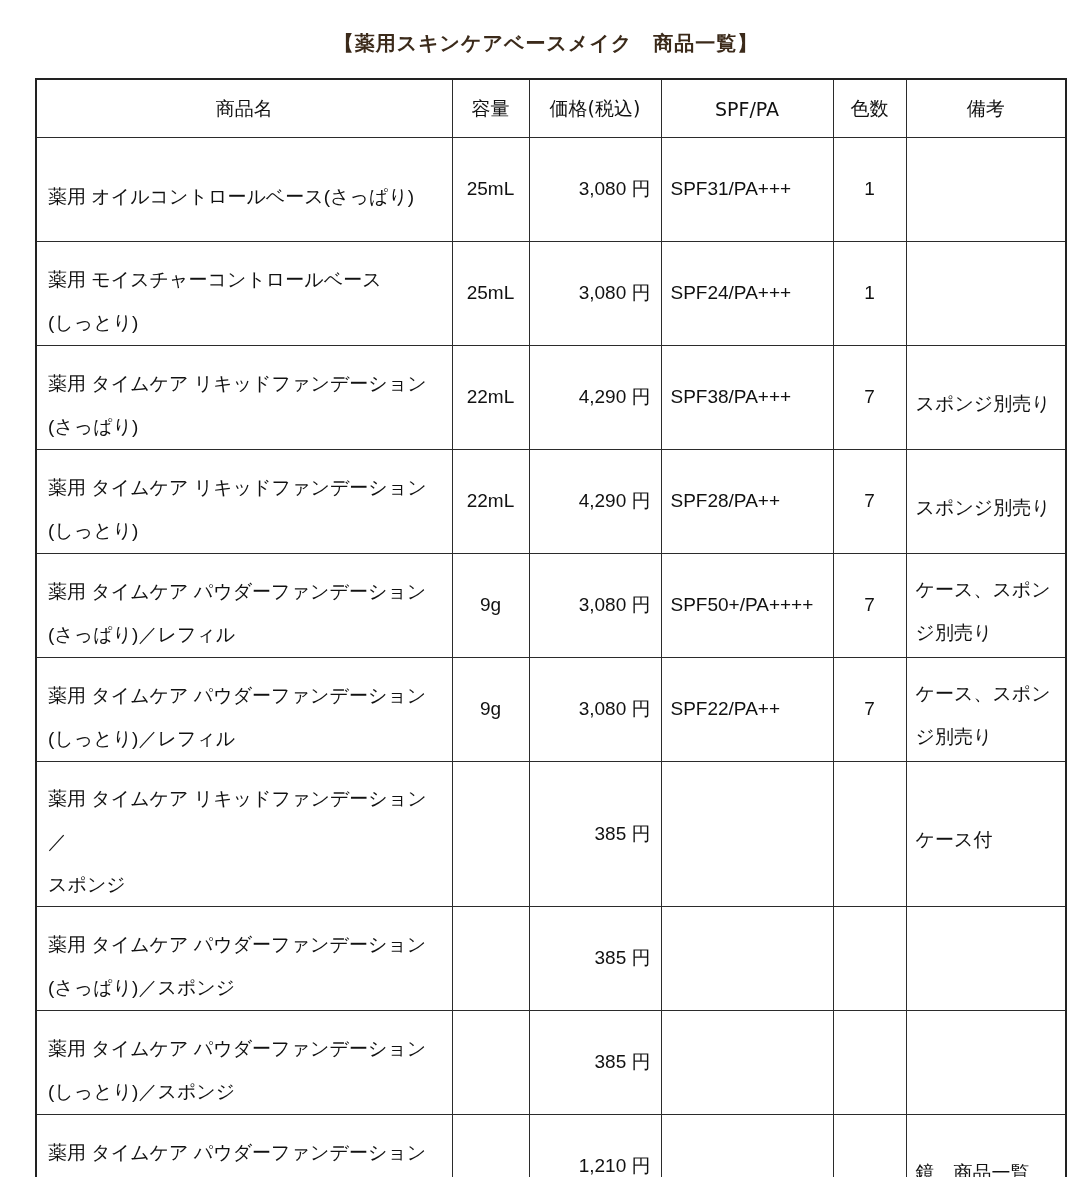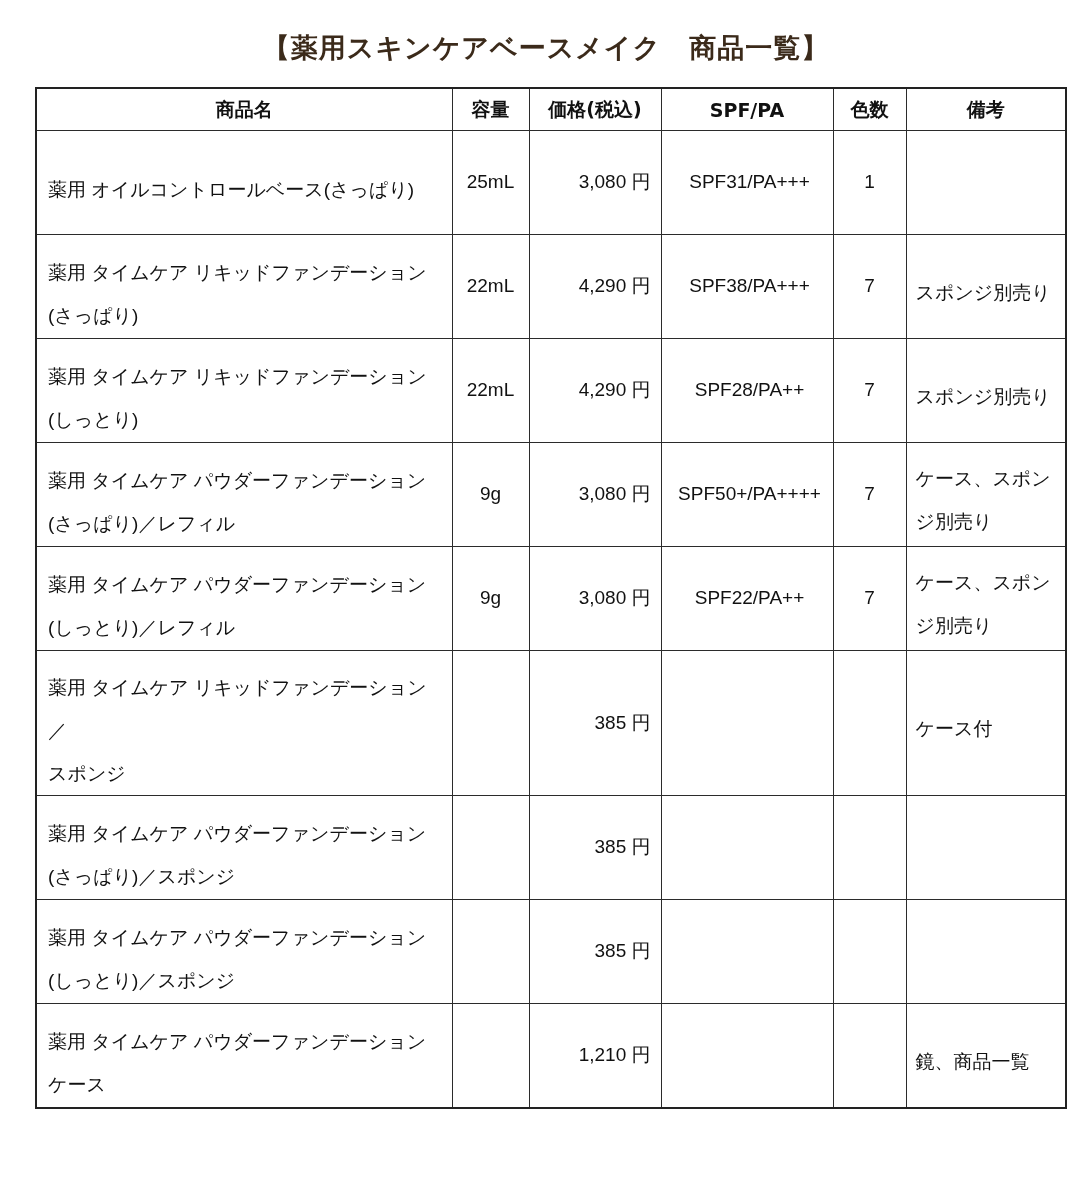--- a/index.html
+++ b/index.html
@@ -10,62 +10,62 @@
   body {
     width: 1092px;
     height: 1177px;
     font-family: "Liberation Sans", "DejaVu Sans", sans-serif;
     color: #111111;
     overflow: hidden;
   }
   .page-title {
     margin: 30px 0 0 0;
     text-align: center;
-    font-size: 27px;
+    font-size: 20px;
     font-weight: bold;
     letter-spacing: 1px;
     font-family: "DejaVu Sans", "Liberation Sans", sans-serif;
   }
   table.product-table {
     border-collapse: collapse;
     table-layout: fixed;
     width: 1030px;
     margin: 21px 0 0 35px;
     border: 2px solid #222222;
   }
   .product-table th,
   .product-table td {
     border: 1.5px solid #2b2b2b;
     font-size: 19px;
     vertical-align: middle;
     overflow: hidden;
   }
   .product-table th {
     height: 33px;
-    font-weight: bold;
+    font-weight: normal;
     text-align: center;
-    padding: 4px;
+    padding: 12px;
     font-family: "DejaVu Sans", "Liberation Sans", sans-serif;
   }
   .product-table td {
     height: 87px;
     line-height: 2.25;
     white-space: pre-line;
   }
   col.c-name   { width: 416px; }
   col.c-volume { width: 77px;  }
   col.c-price  { width: 132px; }
   col.c-spf    { width: 172px; }
   col.c-colors { width: 73px;  }
   col.c-note   { width: 160px; }
 
   td.col-name   { text-align: left;   padding: 16px 8px 0 11px; }
   td.col-volume { text-align: center; padding: 0 2px; margin-top: 27px; }
   td.col-price  { text-align: right;  padding: 0 10px 0 2px; margin-top: 33px; }
-  td.col-spf    { text-align: center;   padding: 0 4px 0 9px; }
+  td.col-spf    { text-align: left;   padding: 0 4px 0 9px; }
   td.col-colors { text-align: center; padding: 0 2px; }
   td.col-note   { text-align: left;   padding: 13px 5px 0 9px; }
 </style>
 </head>
 <body>
 
 <h1 class="page-title" style="color: rgb(59, 42, 26);">【薬用スキンケアベースメイク　商品一覧】</h1>
 
 <table class="product-table">
   <colgroup>
@@ -85,20 +85,29 @@
       <th>色数</th>
       <th>備考</th>
     </tr>
   </thead>
   <tbody>
       <tr>
         <td class="col-name">薬用 オイルコントロールベース(さっぱり)</td>
         <td class="col-volume">25mL</td>
         <td class="col-price">3,080 円</td>
         <td class="col-spf">SPF31/PA+++</td>
+        <td class="col-colors">1</td>
+        <td class="col-note"></td>
+      </tr>
+      <tr>
+        <td class="col-name">薬用 モイスチャーコントロールベース
+(しっとり)</td>
+        <td class="col-volume">25mL</td>
+        <td class="col-price">3,080 円</td>
+        <td class="col-spf">SPF24/PA+++</td>
         <td class="col-colors">1</td>
         <td class="col-note"></td>
       </tr>
       <tr>
         <td class="col-name">薬用 タイムケア リキッドファンデーション
 (さっぱり)</td>
         <td class="col-volume">22mL</td>
         <td class="col-price">4,290 円</td>
         <td class="col-spf">SPF38/PA+++</td>
         <td class="col-colors">7</td>

